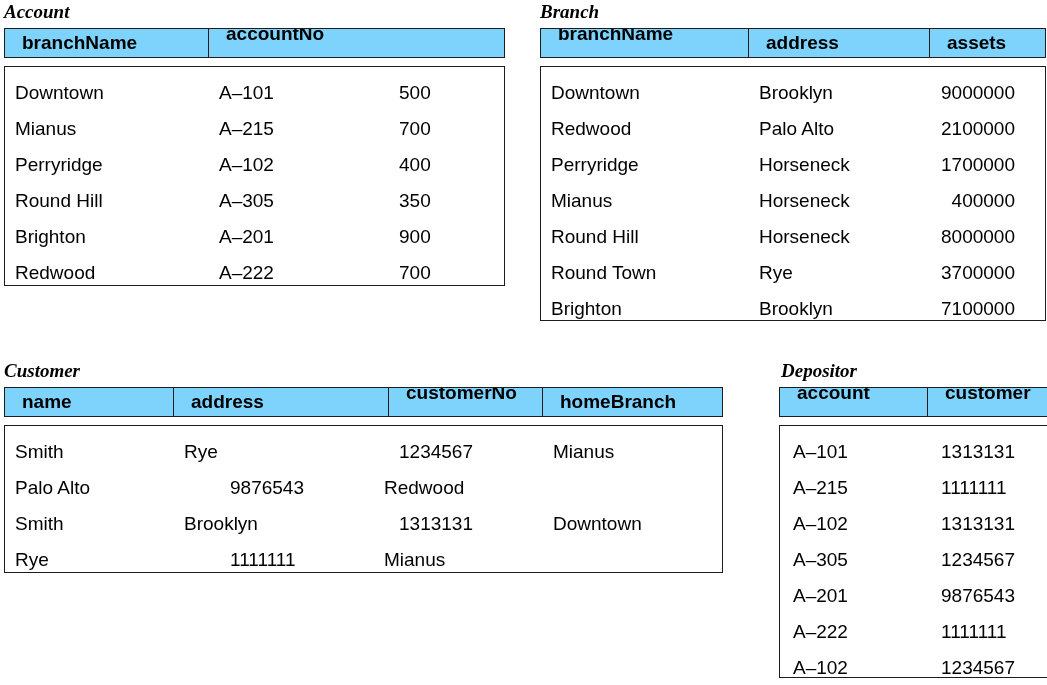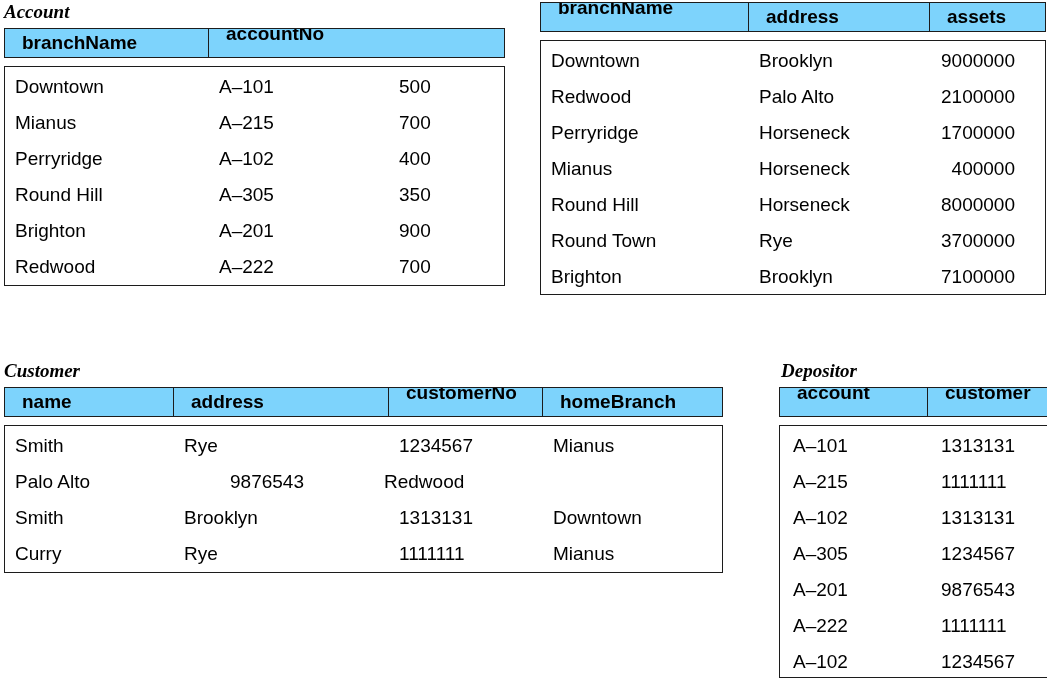--- a/index.html
+++ b/index.html
@@ -18,21 +18,21 @@
   }
   .hcell {
     display:flex; align-items:center; padding-left:17px;
     font-weight:bold; font-size:19px; border-right:1.5px solid #1c1c1c;
     overflow:hidden; white-space:nowrap;
   }
   .hcell:last-child { border-right:none; }
   .key { border-bottom:2px solid #000; padding-bottom:16px; }
   .key-trail { padding-right:9px; }
   .body-box {
-    border:1.5px solid #1c1c1c; background:#ffffff; margin-top:8px; padding-top:2px;
+    border:1.5px solid #1c1c1c; background:#ffffff; margin-top:8px; padding-top:8px;
   }
   .row { display:flex; height:36px; align-items:center; font-size:19px; }
   .cell { padding-left:10px; white-space:nowrap; overflow:hidden; }
 
   
   #account { left:4px; top:2px; width:501px; }
   #account .head-box, #account .body-box { width:501px; }
   #account .body-box { height:220px; }
   #account .c0 { width:204px; }
   #account .c1 { width:180px; }
@@ -108,20 +108,21 @@
       </div>
       <div class="row">
         <div class="cell c0">Redwood</div>
         <div class="cell c1">A–222</div>
         <div class="cell c2">700</div>
       </div>
     </div>
   </div>
 
   <div class="table-fig" id="branch">
+    <div class="fig-title">Branch</div>
     <div class="head-box">
       <div class="hcell c0">
           <span class="key key-trail">branchName</span>
         </div>
       <div class="hcell c1">
           <span>address</span>
         </div>
       <div class="hcell c2">
           <span>assets</span>
         </div>
@@ -193,21 +194,20 @@
         <div class="cell c2">9876543</div>
         <div class="cell c3">Redwood</div>
       </div>
       <div class="row">
         <div class="cell c0">Smith</div>
         <div class="cell c1">Brooklyn</div>
         <div class="cell c2">1313131</div>
         <div class="cell c3">Downtown</div>
       </div>
       <div class="row">
-        <div class="cell c0">Curry</div>
         <div class="cell c1">Rye</div>
         <div class="cell c2">1111111</div>
         <div class="cell c3">Mianus</div>
       </div>
     </div>
   </div>
 
   <div class="table-fig" id="depositor">
     <div class="fig-title">Depositor</div>
     <div class="head-box">

